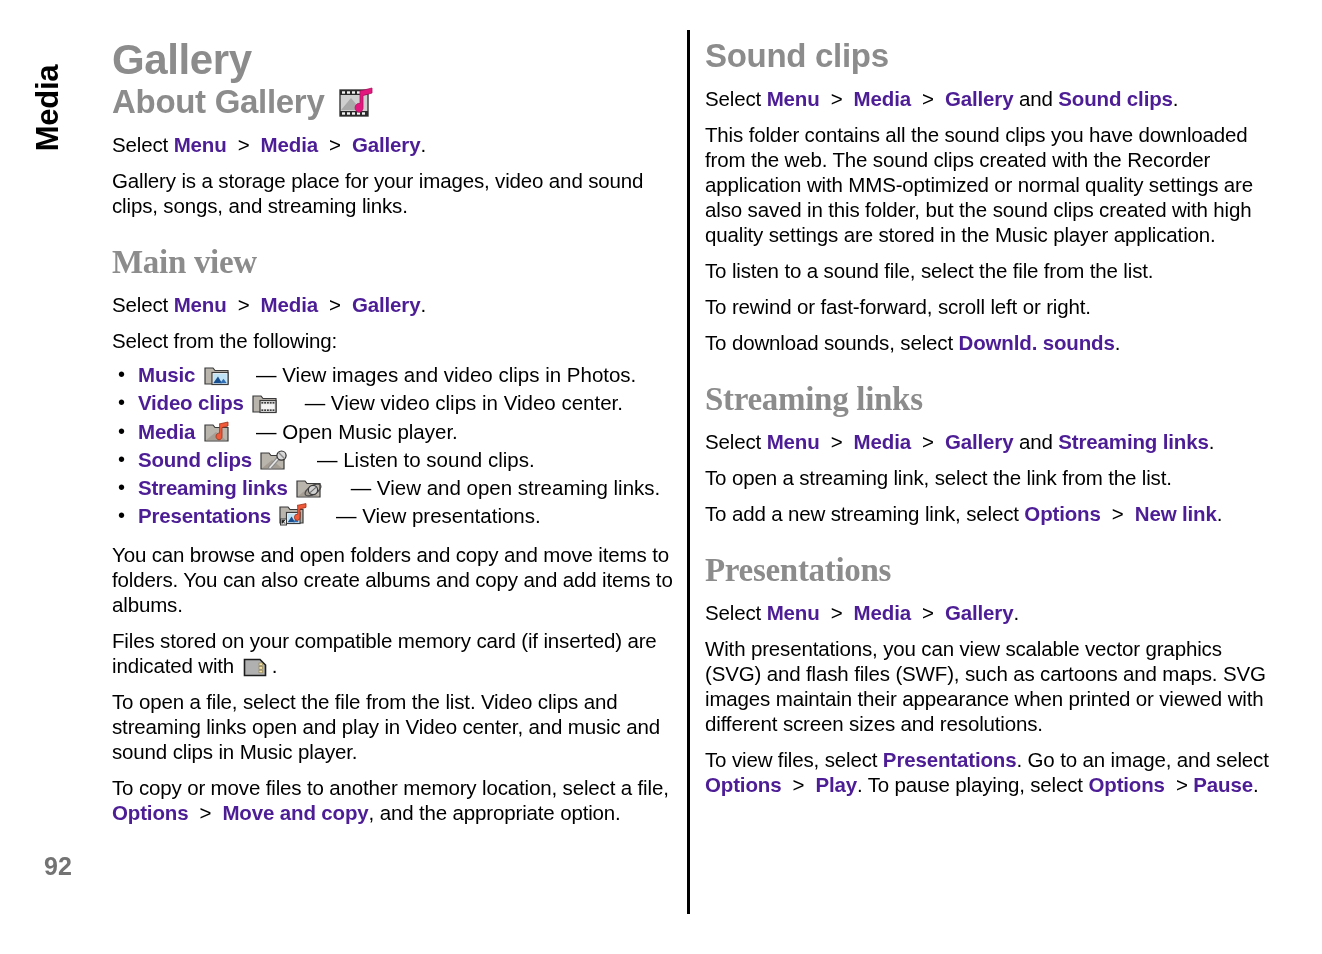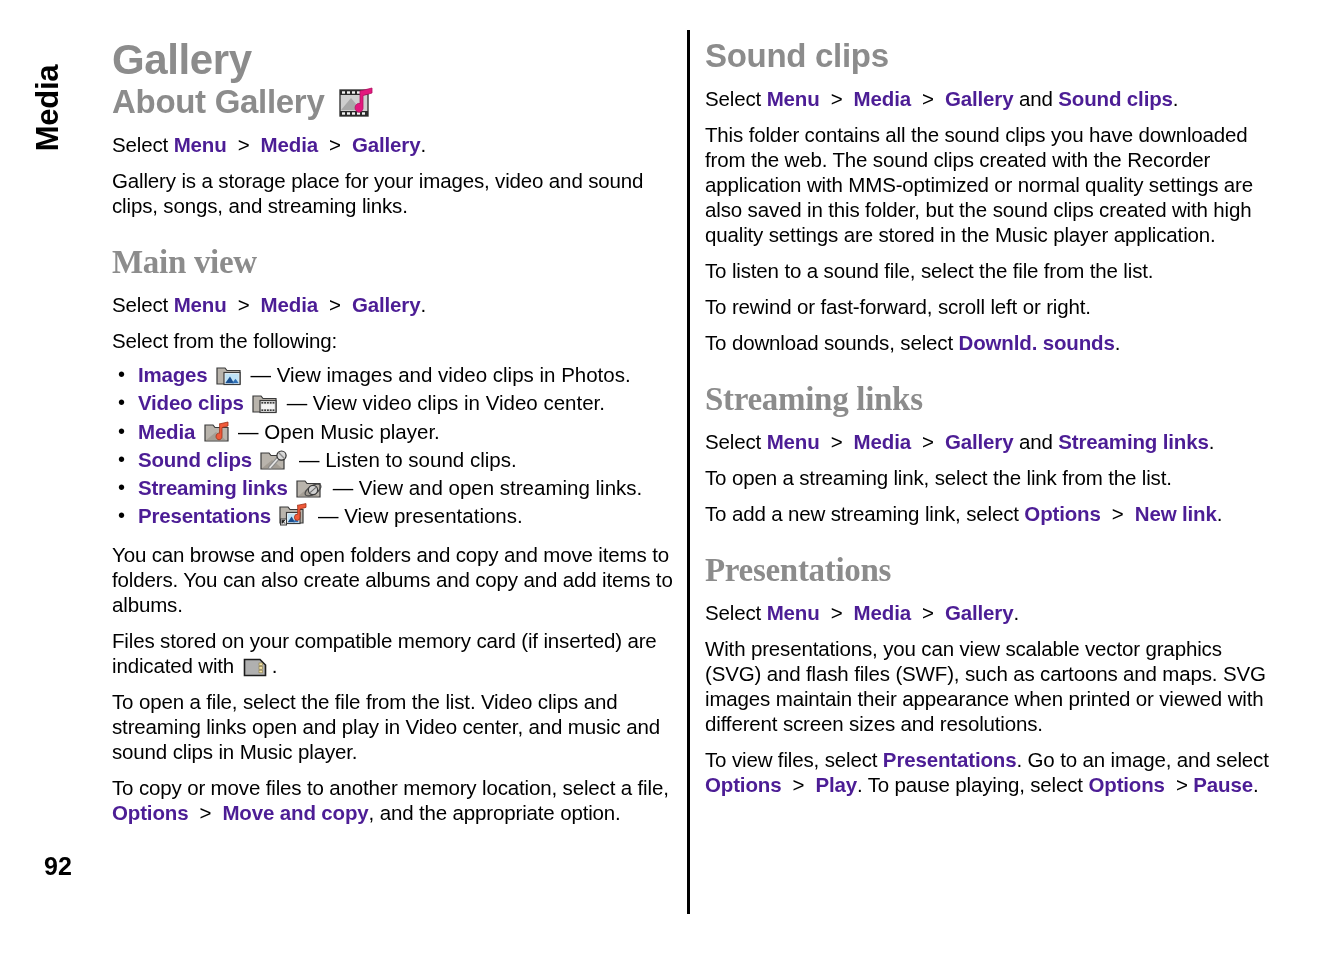--- a/index.html
+++ b/index.html
@@ -36,21 +36,21 @@
     letter-spacing: -0.3px;
   }
 
   
   #page-number {
     position: absolute;
     left: 44px;
     top: 852px;
     font-size: 25px;
     font-weight: bold;
-    color: #000000;
+    color: #737373;
   }
 
   
   #column-divider {
     position: absolute;
     left: 687px;
     top: 30px;
     width: 3px;
     height: 884px;
     background: #000000;
@@ -123,21 +123,21 @@
     top: 0;
     font-size: 20px;
   }
   .ico {
     display: inline-block;
     vertical-align: -5px;
     margin: 0 3px;
   }
   .ico svg { display: block; }
 
-  .dash { letter-spacing: 0; }
+  .dash { letter-spacing: 0; margin-left: 18px; }
 </style>
 </head>
 <body>
 
 <div id="side-tab">
   <span class="vtext">Media</span>
 </div>
 
 <div id="page-number">92</div>
 
@@ -183,21 +183,21 @@
   <p class="para">
     <span>Select </span><span class="lnk">Menu</span>&nbsp; <span class="sep">&gt;</span> &nbsp;<span class="lnk">Media</span>&nbsp; <span class="sep">&gt;</span> &nbsp;<span class="lnk">Gallery</span><span>.</span>
   </p>
 
   <p class="para">Select from the following:</p>
 
   <ul class="bullets">
 
     <li>
       <span class="bul">•</span>
-      <span class="lnk">Images</span>
+      <span class="lnk">Music</span>
       <span class="ico">
         <svg width="26" height="23" viewBox="0 0 26 23">
           <path d="M1 4 L9 4 L11 6.5 L24 6.5 L24 20 L1 20 Z" fill="#b9b4ac" stroke="#3a3a3a" stroke-width="1.2"></path>
           <rect x="8" y="8.5" width="16" height="12" fill="#ffffff" stroke="#3a3a3a" stroke-width="1.2"></rect>
           <rect x="9.2" y="9.7" width="13.6" height="9.6" fill="#bfe2f5"></rect>
           <polygon points="9.2,19.3 14,12.5 18,19.3" fill="#1a4f8f"></polygon>
           <polygon points="16,19.3 19.5,14.8 22.8,19.3" fill="#2f6fb5"></polygon>
         </svg>
       </span>
       <span class="dash">— View images and video clips in Photos.</span>

